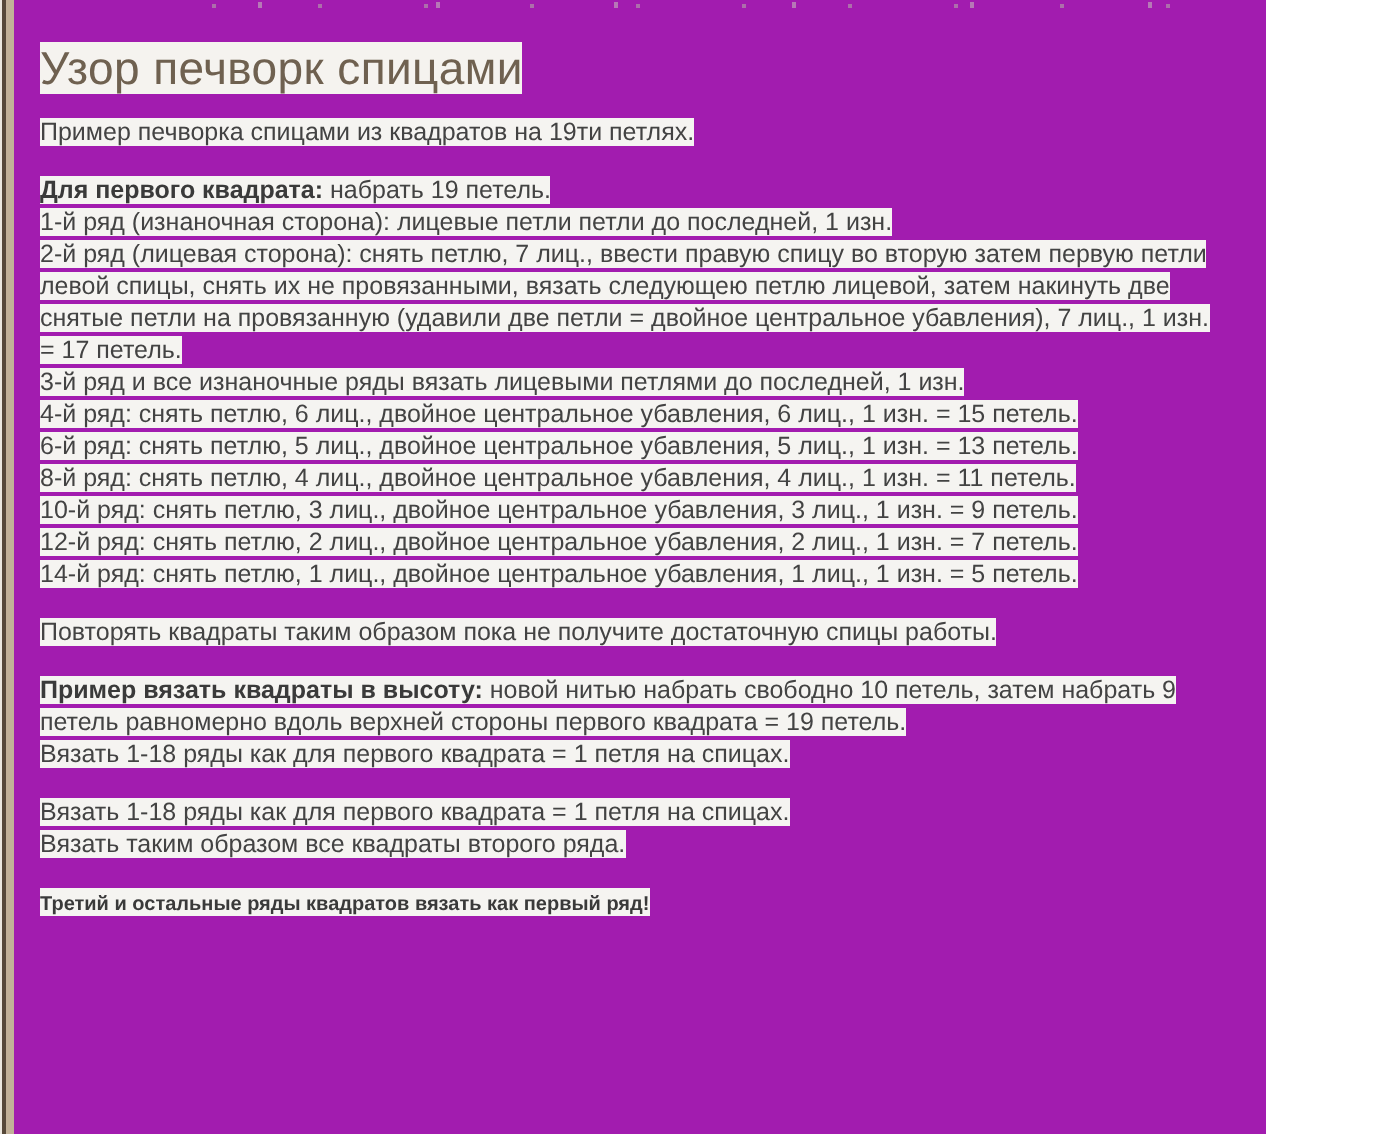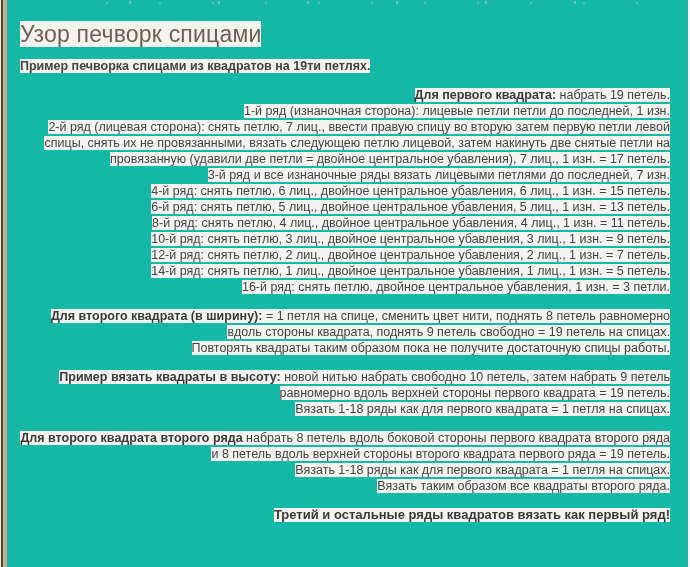--- a/index.html
+++ b/index.html
@@ -1,21 +1,21 @@
 <!DOCTYPE html>
 <html><head>
 <meta charset="utf-8">
 <style>
   html, body { margin: 0; padding: 0; background: #ffffff; }
   .page {
     position: relative;
-    width: 688px;
+    width: 633px;
     height: 567px;
     overflow: hidden;
-    background: #14b8a6;
+    background: #a21caf;
     font-family: "Liberation Sans", sans-serif;
     box-sizing: border-box;
   }
   .left-edge {
     position: absolute;
     left: 0; top: 0; bottom: 0;
     width: 7px;
     background: linear-gradient(to right,
       #ece8e0 0px, #ece8e0 1px,
       #57493a 1px, #57493a 3px,
@@ -46,65 +46,62 @@
     letter-spacing: 0.2px;
     color: #6f6150;
   }
   h1.title .t { background: #f5f3ef; }
   .para, .line {
     font-size: 12.5px;
     line-height: 16px;
     color: #434343;
   }
   .t { background: #f5f4f1; }
-  .intro { margin: 4px 0 13px 0; font-weight: bold; }
-  .block { margin: 0 0 13px 0; text-align: right; }
+  .intro { margin: 4px 0 13px 0; }
+  .block { margin: 0 0 13px 0; }
   .block:last-child { margin-bottom: 0; }
   b.lead { color: #3a3a3a; }
-  .footer-line b.lead { font-size: 13px; }
+  .footer-line b.lead { font-size: 10px; }
 </style>
 </head>
 <body>
 
 <div class="page">
   <div class="left-edge"></div>
   <div class="content">
 
     <div class="clipped-frags"></div>
 
     <h1 class="title"><span class="t">Узор печворк спицами</span></h1>
 
     <div class="para intro"><span class="t">Пример печворка спицами из квадратов на 19ти петлях.</span></div>
 
     <div class="block">
       <div class="line"><span class="t"><b class="lead">Для первого квадрата:</b> <span>набрать 19 петель.</span></span></div>
       <div class="line"><span class="t">1-й ряд (изнаночная сторона): лицевые петли петли до последней, 1 изн.</span></div>
       <div class="line"><span class="t">2-й ряд (лицевая сторона): снять петлю, 7 лиц., ввести правую спицу во вторую затем первую петли левой спицы, снять их не провязанными, вязать следующею петлю лицевой, затем накинуть две снятые петли на провязанную (удавили две петли = двойное центральное убавления), 7 лиц., 1 изн. = 17 петель.</span></div>
-      <div class="line"><span class="t">3-й ряд и все изнаночные ряды вязать лицевыми петлями до последней, 7 изн.</span></div>
+      <div class="line"><span class="t">3-й ряд и все изнаночные ряды вязать лицевыми петлями до последней, 1 изн.</span></div>
       <div class="line"><span class="t">4-й ряд: снять петлю, 6 лиц., двойное центральное убавления, 6 лиц., 1 изн. = 15 петель.</span></div>
       <div class="line"><span class="t">6-й ряд: снять петлю, 5 лиц., двойное центральное убавления, 5 лиц., 1 изн. = 13 петель.</span></div>
       <div class="line"><span class="t">8-й ряд: снять петлю, 4 лиц., двойное центральное убавления, 4 лиц., 1 изн. = 11 петель.</span></div>
       <div class="line"><span class="t">10-й ряд: снять петлю, 3 лиц., двойное центральное убавления, 3 лиц., 1 изн. = 9 петель.</span></div>
       <div class="line"><span class="t">12-й ряд: снять петлю, 2 лиц., двойное центральное убавления, 2 лиц., 1 изн. = 7 петель.</span></div>
       <div class="line"><span class="t">14-й ряд: снять петлю, 1 лиц., двойное центральное убавления, 1 лиц., 1 изн. = 5 петель.</span></div>
-      <div class="line"><span class="t">16-й ряд: снять петлю, двойное центральное убавления, 1 изн. = 3 петли.</span></div>
     </div>
 
     <div class="block">
-      <div class="line"><span class="t"><b class="lead">Для второго квадрата (в ширину):</b> <span>= 1 петля на спице, сменить цвет нити, поднять 8 петель равномерно вдоль стороны квадрата, поднять 9 петель свободно = 19 петель на спицах.</span></span></div>
       <div class="line"><span class="t">Повторять квадраты таким образом пока не получите достаточную спицы работы.</span></div>
     </div>
 
     <div class="block">
       <div class="line"><span class="t"><b class="lead">Пример вязать квадраты в высоту:</b> <span>новой нитью набрать свободно 10 петель, затем набрать 9 петель равномерно вдоль верхней стороны первого квадрата = 19 петель.</span></span></div>
       <div class="line"><span class="t">Вязать 1-18 ряды как для первого квадрата = 1 петля на спицах.</span></div>
     </div>
 
     <div class="block">
-      <div class="line"><span class="t"><b class="lead">Для второго квадрата второго ряда</b> <span>набрать 8 петель вдоль боковой стороны первого квадрата второго ряда и 8 петель вдоль верхней стороны второго квадрата первого ряда = 19 петель.</span></span></div>
       <div class="line"><span class="t">Вязать 1-18 ряды как для первого квадрата = 1 петля на спицах.</span></div>
       <div class="line"><span class="t">Вязать таким образом все квадраты второго ряда.</span></div>
     </div>
 
     <div class="block footer-line">
       <div class="line"><span class="t"><b class="lead">Третий и остальные ряды квадратов вязать как первый ряд!</b></span></div>
     </div>
 
   </div>
 </div>

